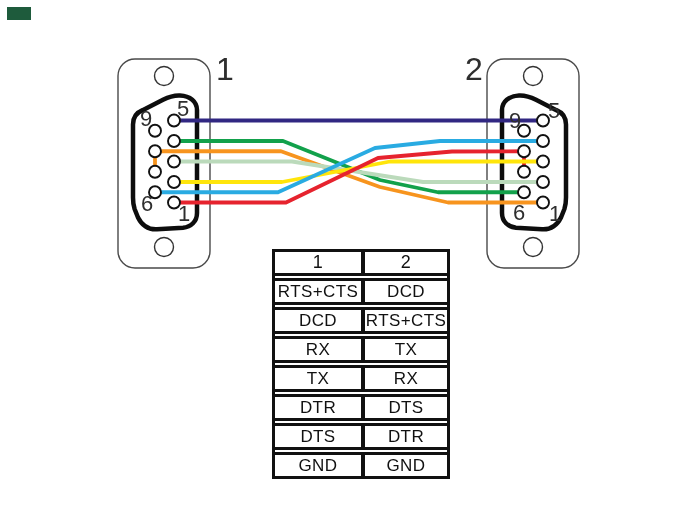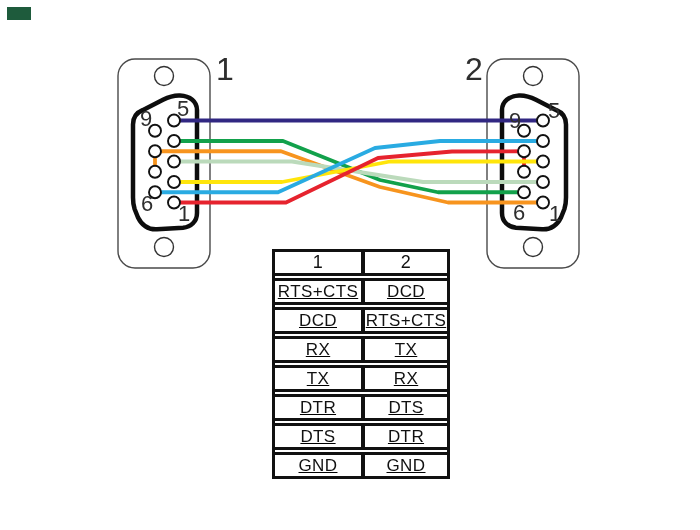--- a/index.html
+++ b/index.html
@@ -11,21 +11,21 @@
   svg text { font-family:"Liberation Sans", sans-serif; fill:#2e2e2e; }
   .pin-num { font-size:22px; }
   .conn-num { font-size:32px; }
 
   
   .ctable {
     position:absolute; left:272px; top:249px; width:178px;
     box-sizing:border-box; border:3px solid #111; background:#fff;
   }
   .crow { display:flex; height:21px; }
-  .crow + .crow { border-top:8px double #111;text-decoration:underline; }
+  .crow + .crow { border-top:8px double #111; }
   .ccell {
     display:flex; align-items:center; justify-content:center;
     font-size:17px; letter-spacing:0.4px; color:#111; overflow:hidden;
   }
   .ccell.c1 { width:86px; }
   .ccell.c2 { width:82px; border-left:4px solid #111; }
   .crow.hdr .ccell { font-size:18px; }
 </style>
 </head>
 <body>

